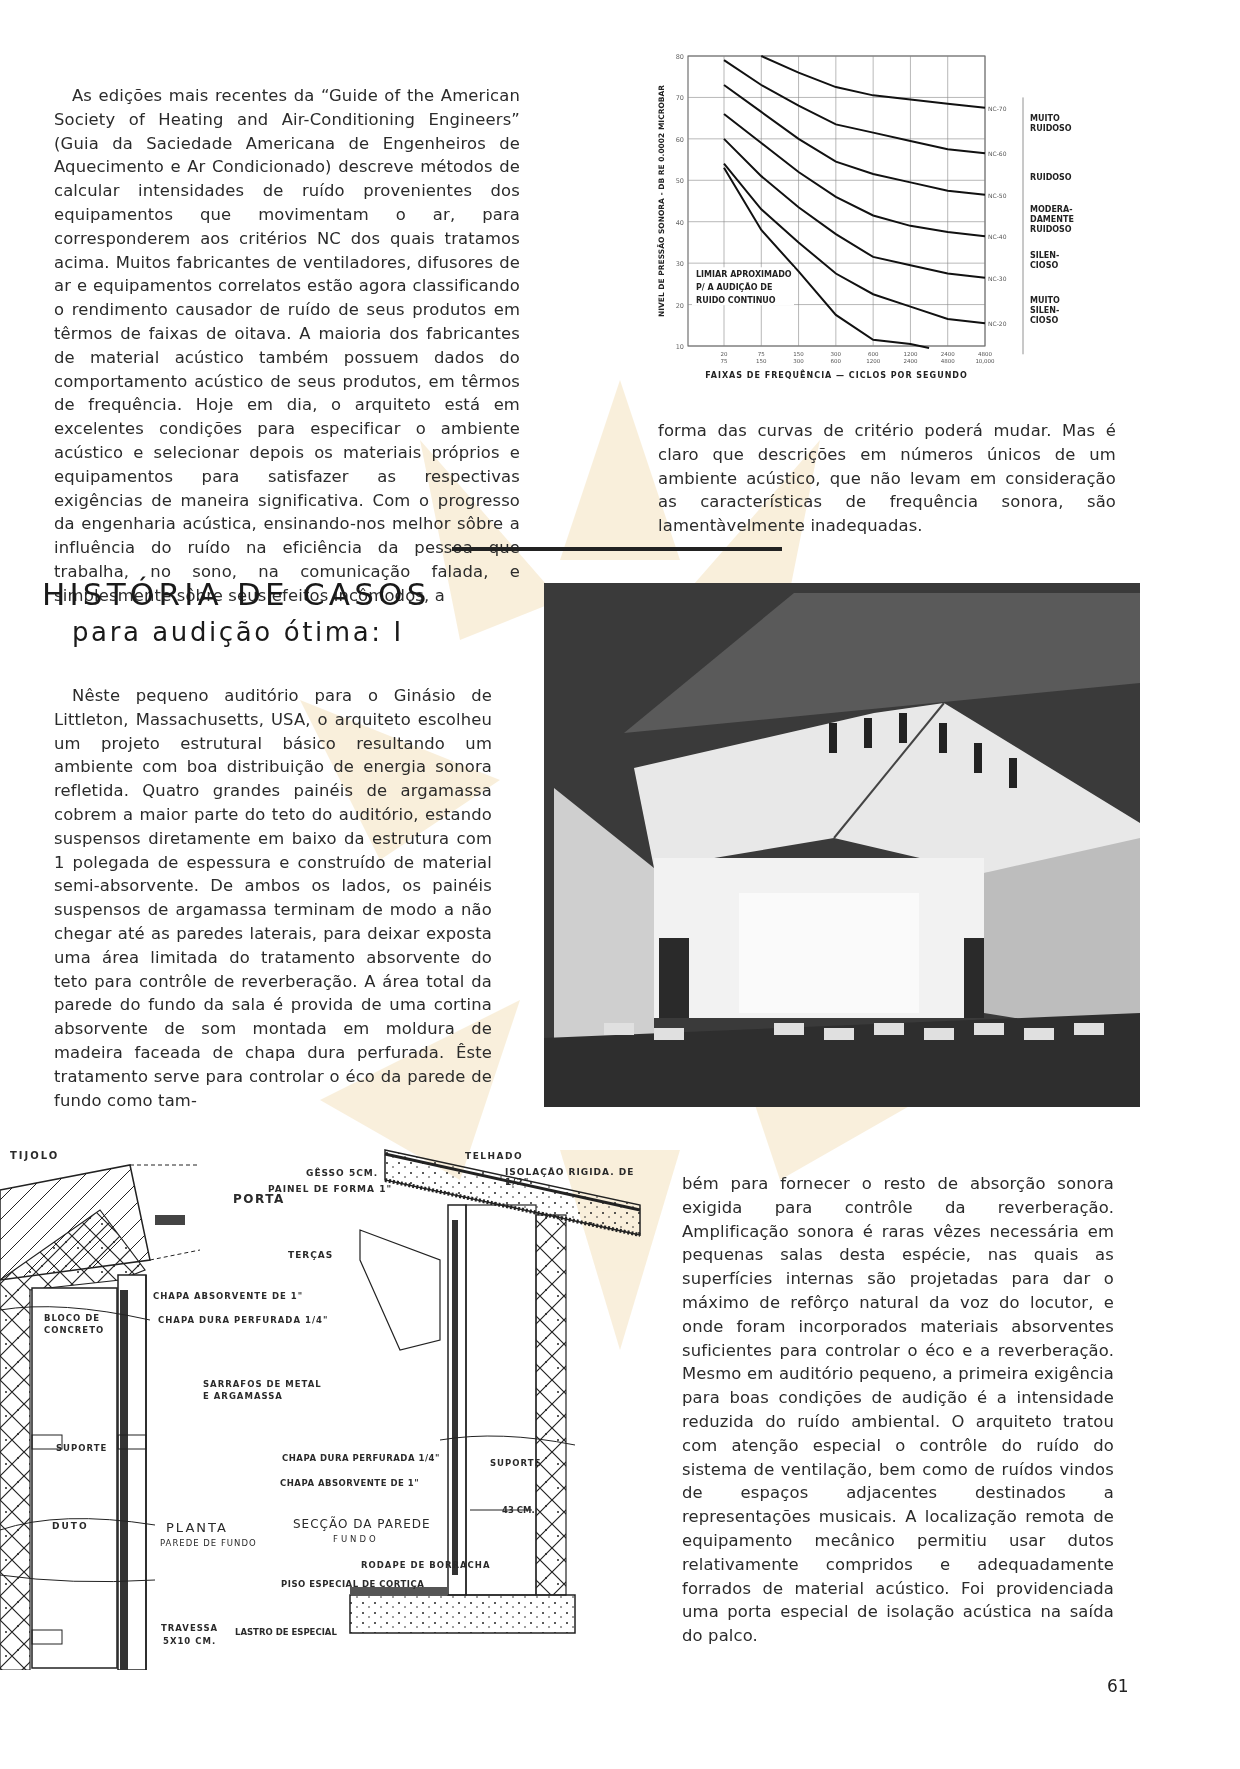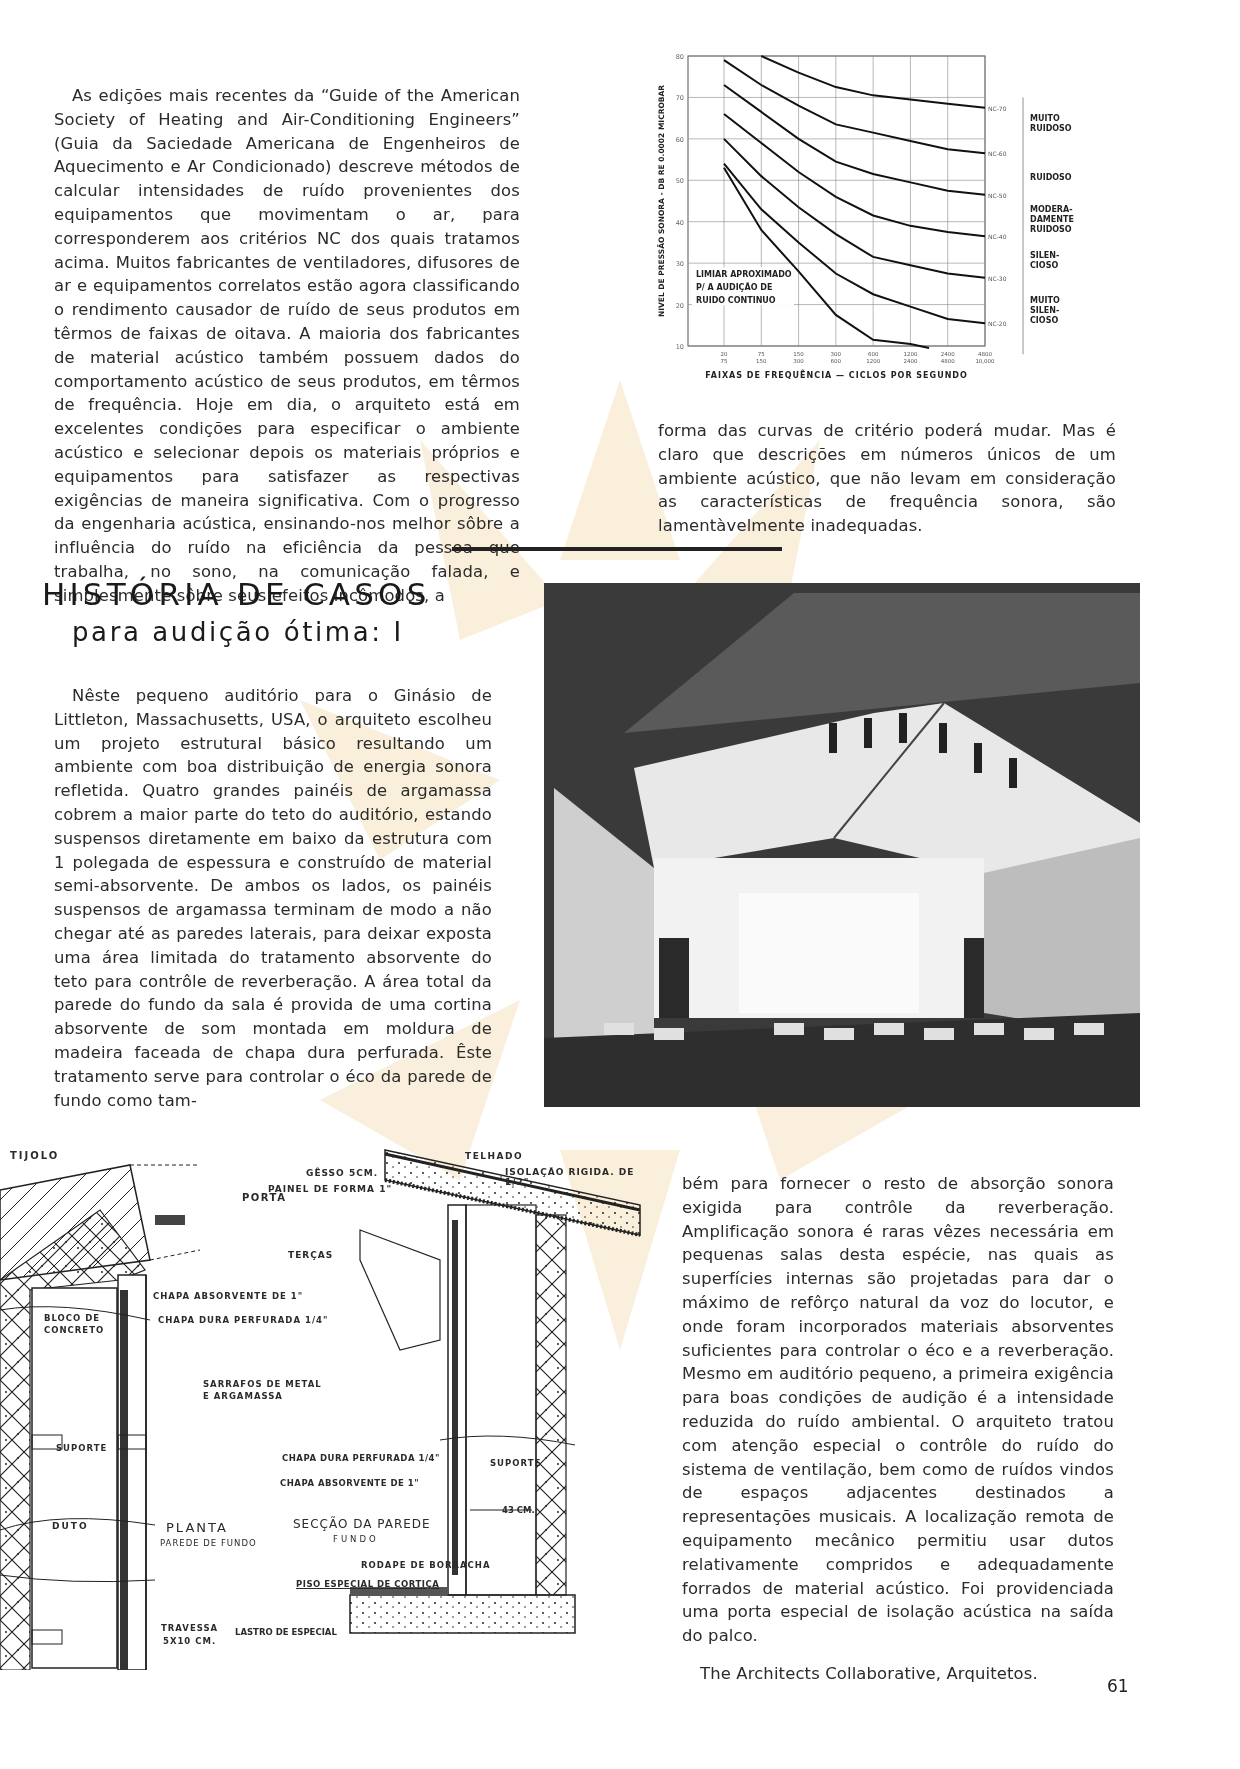--- a/index.html
+++ b/index.html
@@ -225,44 +225,43 @@
     <path d="M440,300 Q500,290 575,305" fill="none" stroke="#222"></path>
 
     <polygon points="360,90 440,120 440,200 400,210 360,120" fill="#fff" stroke="#222" stroke-width="1.2"></polygon>
 
     <rect x="350" y="455" width="225" height="38" fill="url(#dots)" stroke="#222" stroke-width="1.5"></rect>
     <rect x="350" y="447" width="98" height="8" fill="#555"></rect>
     <line x1="470" y1="370" x2="532" y2="370" stroke="#222"></line>
   </svg>
   
   <span style="position:absolute;left:10px;top:10px;font-size:10px;font-weight:bold;letter-spacing:2px;">TIJOLO</span>
-  <span style="position:absolute;left:204px;top:52px;font-size:10px;font-weight:bold;letter-spacing:1.5px;padding-left:38px;">PORTA</span>
+  <span style="position:absolute;left:195px;top:52px;font-size:12px;font-weight:bold;letter-spacing:1.5px;padding-left:38px;">PORTA</span>
   <span style="position:absolute;left:306px;top:28px;font-size:9px;font-weight:bold;letter-spacing:1px;">GÊSSO 5CM.</span>
   <span style="position:absolute;left:268px;top:44px;font-size:9px;font-weight:bold;letter-spacing:1px;">PAINEL DE FORMA 1"</span>
   <span style="position:absolute;left:465px;top:11px;font-size:9px;font-weight:bold;letter-spacing:1.5px;">TELHADO</span>
   <span style="position:absolute;left:505px;top:27px;font-size:9px;font-weight:bold;letter-spacing:1px;">ISOLAÇÃO RIGIDA. DE 1/2"</span>
   <span style="position:absolute;left:288px;top:110px;font-size:9px;font-weight:bold;letter-spacing:1px;">TERÇAS</span>
   <span style="position:absolute;left:153px;top:151px;font-size:8.5px;font-weight:bold;letter-spacing:1px;">CHAPA ABSORVENTE DE 1"</span>
   <span style="position:absolute;left:158px;top:175px;font-size:8.5px;font-weight:bold;letter-spacing:1px;">CHAPA DURA PERFURADA 1/4"</span>
   <span style="position:absolute;left:44px;top:172px;font-size:8.5px;font-weight:bold;letter-spacing:1px;line-height:12px;"><span>BLOCO DE</span><br><span>CONCRETO</span></span>
   <span style="position:absolute;left:203px;top:238px;font-size:8.5px;font-weight:bold;letter-spacing:1px;line-height:12px;"><span>SARRAFOS DE METAL</span><br><span>E ARGAMASSA</span></span>
   <span style="position:absolute;left:56px;top:303px;font-size:8.5px;font-weight:bold;letter-spacing:1px;">SUPORTE</span>
   <span style="position:absolute;left:282px;top:313px;font-size:8.5px;font-weight:bold;letter-spacing:0.5px;">CHAPA DURA PERFURADA 1/4"</span>
   <span style="position:absolute;left:280px;top:338px;font-size:8.5px;font-weight:bold;letter-spacing:0.5px;">CHAPA ABSORVENTE DE 1"</span>
   <span style="position:absolute;left:490px;top:318px;font-size:8.5px;font-weight:bold;letter-spacing:1px;">SUPORTE</span>
   <span style="position:absolute;left:52px;top:381px;font-size:9px;font-weight:bold;letter-spacing:2px;">DUTO</span>
   <span style="position:absolute;left:166px;top:380px;font-size:13px;letter-spacing:2px;text-align:right;">PLANTA</span>
   <span style="position:absolute;left:152px;top:398px;font-size:8.5px;letter-spacing:1px;padding-left:8px;">PAREDE DE FUNDO</span>
   <span style="position:absolute;left:293px;top:377px;font-size:12px;letter-spacing:1px;">SECÇÃO DA PAREDE</span>
   <span style="position:absolute;left:333px;top:394px;font-size:8.5px;letter-spacing:3px;">FUNDO</span>
   <span style="position:absolute;left:502px;top:365px;font-size:8.5px;font-weight:bold;">43 CM.</span>
   <span style="position:absolute;left:313px;top:420px;font-size:8.5px;font-weight:bold;letter-spacing:1px;padding-left:48px;">RODAPE DE BORRACHA</span>
-  <span style="position:absolute;left:296px;top:439px;font-size:8.5px;font-weight:bold;letter-spacing:0.5px;text-decoration:underline;">PISO ESPECIAL DE CORTIÇA</span>
+  <span style="position:absolute;left:281px;top:439px;font-size:8.5px;font-weight:bold;letter-spacing:0.5px;">PISO ESPECIAL DE CORTIÇA</span>
   <span style="position:absolute;left:161px;top:476px;font-size:8.5px;font-weight:bold;letter-spacing:1px;line-height:13px;text-align:center;margin-top:6px;"><span>TRAVESSA</span><br><span>5X10 CM.</span></span>
   <span style="position:absolute;left:235px;top:487px;font-size:8.5px;font-weight:bold;">LASTRO DE ESPECIAL</span>
 </div>
 
 <div id="case-cont" class="col-text">
   <p>bém para fornecer o resto de absorção sonora exigida para contrôle da reverberação.  Amplificação sonora é raras vêzes necessária em pequenas salas desta espécie, nas quais as superfícies internas são projetadas para dar o máximo de refôrço natural da voz do locutor, e onde foram incorporados materiais absorventes suficientes para controlar o éco e a reverberação.  Mesmo em auditório pequeno, a primeira exigência para boas condições de audição é a intensidade reduzida do ruído ambiental.  O arquiteto tratou com atenção especial o contrôle do ruído do sistema de ventilação, bem como de ruídos vindos de espaços adjacentes destinados a representações musicais.  A localização remota de equipamento mecânico permitiu usar dutos relativamente compridos e adequadamente forrados de material acústico.  Foi providenciada uma porta especial de isolação acústica na saída do palco.</p>
-  <p class="indent">The Architects Collaborative, Arquitetos.</p>
 </div>
 
 <div class="page-num">61</div>
 
 </body></html>

